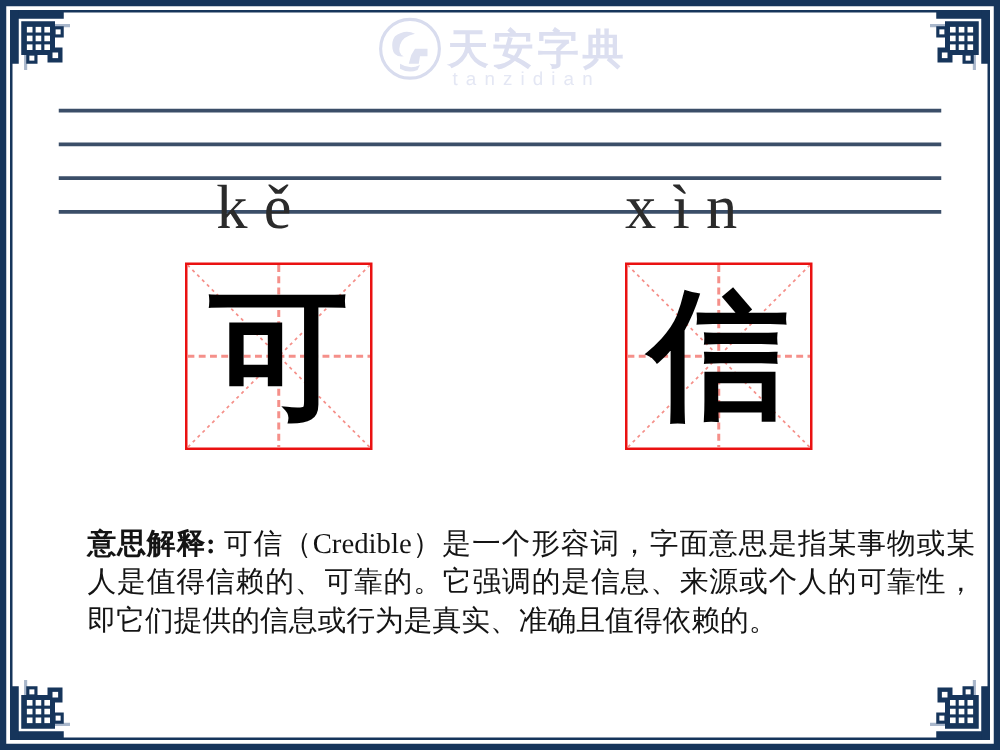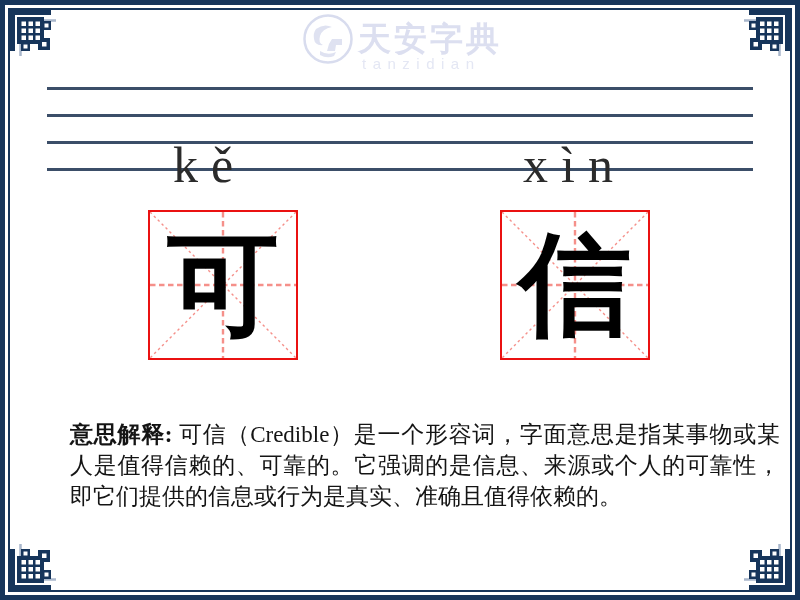--- a/index.html
+++ b/index.html
@@ -61,21 +61,21 @@
   .pinyin {
     position: absolute; top: 92px;
     font-family: "Liberation Serif", serif;
     font-size: 50px; line-height: 58px;
     color: #2b2b2b;
     letter-spacing: 13px;
     white-space: nowrap;
     margin-top: 44px;
   }
   .pinyin.w1 { left: 173px; }
-  .pinyin.w2 { left: 523px; }
+  .pinyin.w2 { left: 500px; }
 
   
   .hanzi-box {
     position: absolute; top: 210px;
     width: 150px; height: 150px;
     border: 2px solid #ea1111;
     background: #ffffff;
   }
   .hanzi-box.b1 { left: 148px; }
   .hanzi-box.b2 { left: 500px; }

